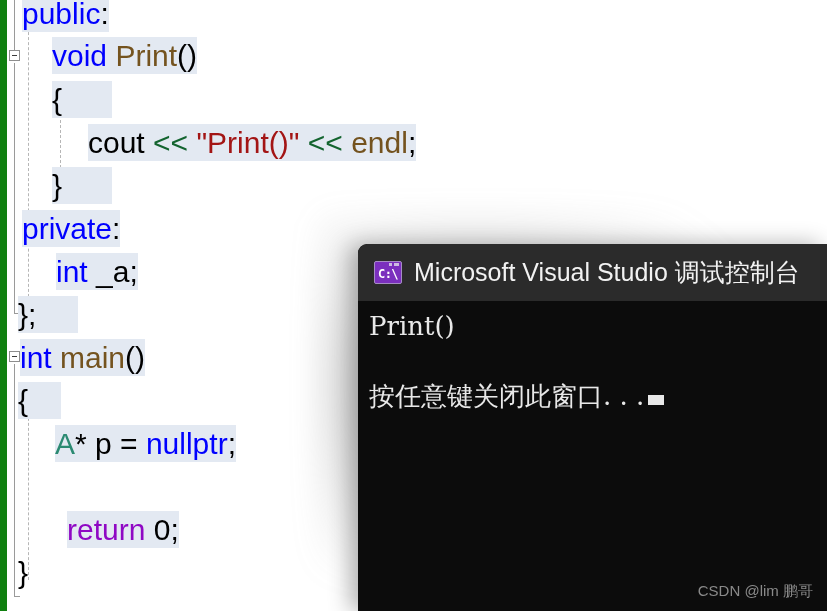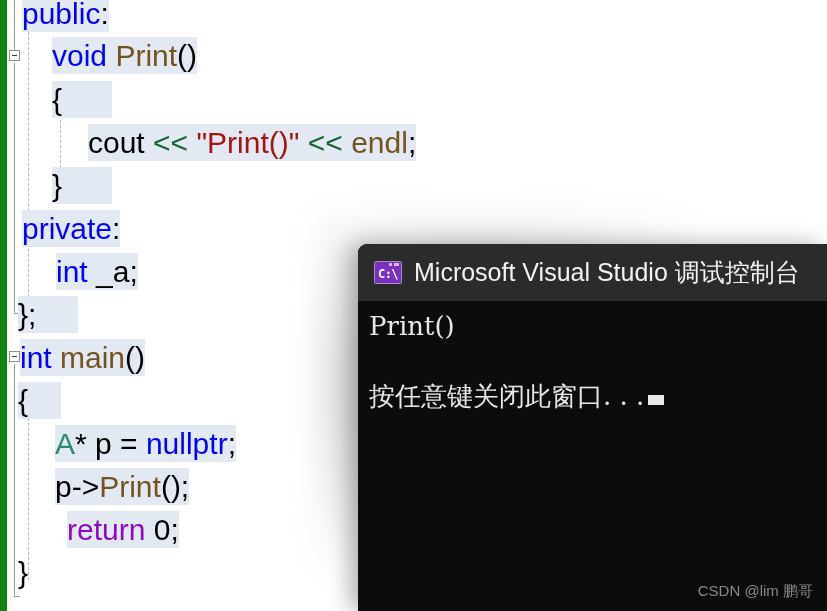--- a/index.html
+++ b/index.html
@@ -222,21 +222,20 @@
   <div class="code-line" style="top:207px;"><span style="display:inline-block;width:22px"></span><span class="sel"><span class="tk-kw">private</span><span class="tk-plain">:</span></span></div>
 
   <div class="code-line" style="top:293px;"><span style="display:inline-block;width:18px"></span><span class="sel"><span class="tk-plain">};</span><span class="tk-plain">&nbsp;&nbsp;&nbsp;&nbsp;&nbsp;</span></span></div>
 
   <div class="code-line" style="top:336px;"><span style="display:inline-block;width:20px"></span><span class="sel"><span class="tk-kw">int</span><span class="tk-plain"> </span><span class="tk-fn">main</span><span class="tk-plain">()</span></span></div>
 
   <div class="code-line" style="top:379px;"><span style="display:inline-block;width:18px"></span><span class="sel"><span class="tk-plain">{</span><span class="tk-plain">&nbsp;&nbsp;&nbsp;&nbsp;</span></span></div>
 
   <div class="code-line" style="top:422px;"><span style="display:inline-block;width:55px"></span><span class="sel"><span class="tk-type">A</span><span class="tk-plain">* p = </span><span class="tk-kw">nullptr</span><span class="tk-plain">;</span></span></div>
 
-  <div class="code-line" style="top:465px;"><span style="display:inline-block;width:55px"></span><span class="sel"><span class="tk-plain">p-&gt;</span><span class="tk-fn">Print</span><span class="tk-plain">();</span></span></div>
 
   <div class="code-line" style="top:508px;padding-left:12px;"><span style="display:inline-block;width:55px"></span><span class="sel"><span class="tk-ctl">return</span><span class="tk-plain"> 0;</span></span></div>
 
   <div class="code-line" style="top:551px;"><span style="display:inline-block;width:18px"></span><span class="tk-plain">}</span></div>
 
 </div>
 
 <div id="console-shadow"></div>
 
 <div id="console-window">

